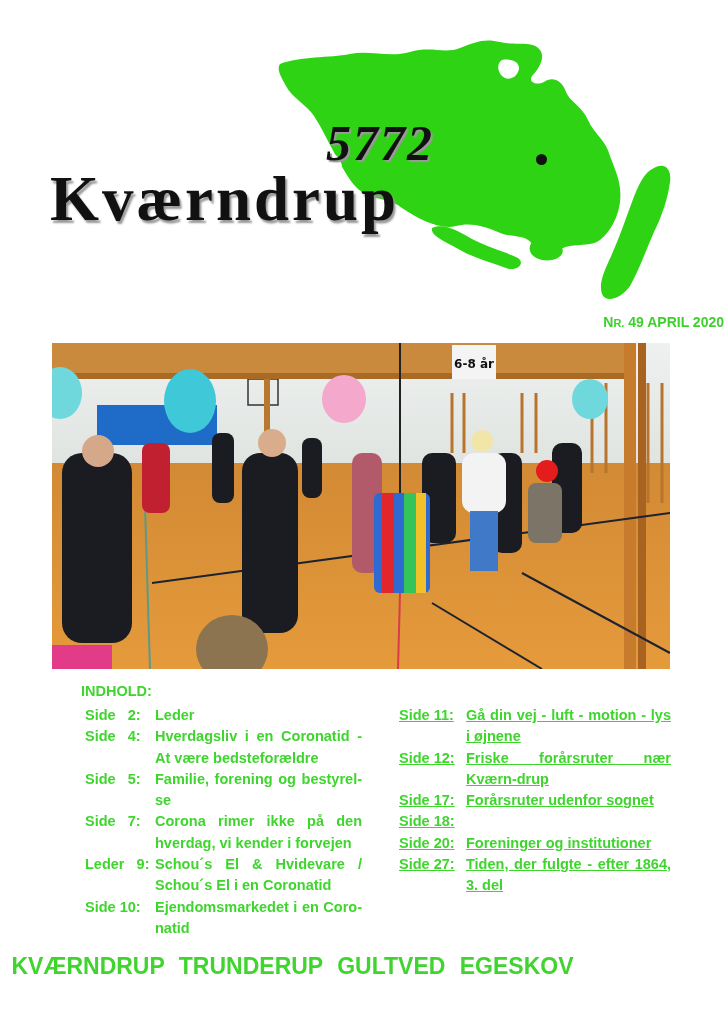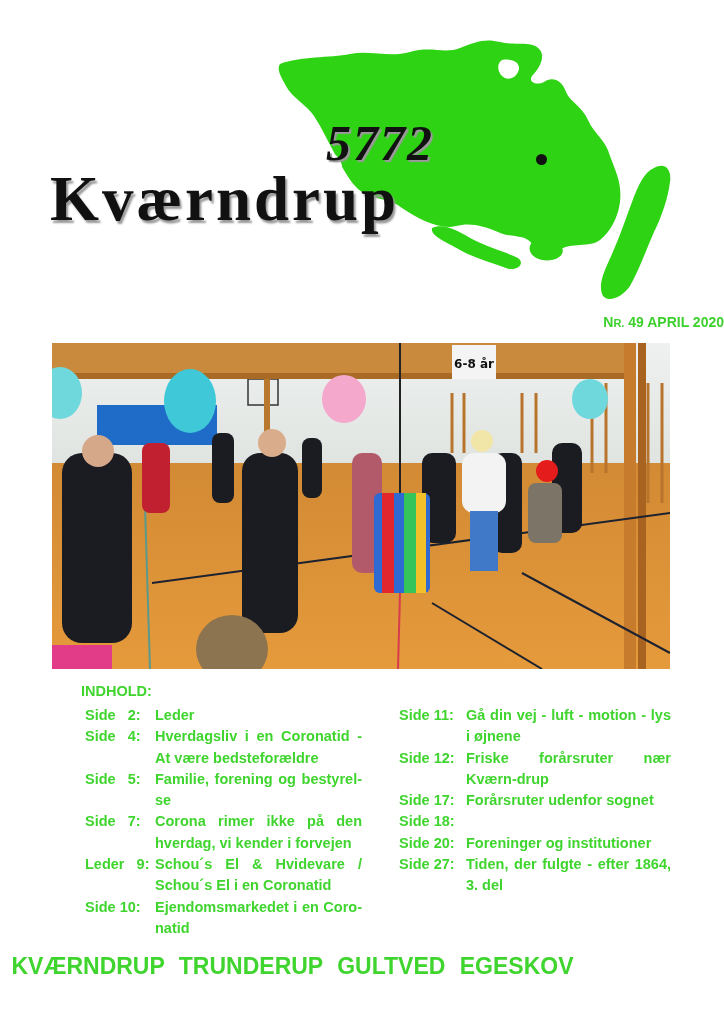--- a/index.html
+++ b/index.html
@@ -40,21 +40,21 @@
       position: absolute; left: 52px; top: 343px; width: 618px; height: 326px;
       overflow: hidden; background: #f0abfc;
     }
     .photo svg { display: block; }
 
     
     .toc { position: absolute; color: #3fd52e; font-weight: bold; font-size: 14.5px; }
     .toc-heading { position: absolute; left: 57px; top: 683px; color: #3fd52e; font-weight: bold; font-size: 14.5px; margin-left: 24px; }
     .col { position: absolute; width: 305px; }
     .col.left { left: 57px; top: 705px; }
-    .col.right { left: 371px; top: 705px; width: 300px; }
+    .col.right { left: 371px; top: 705px; width: 300px; text-decoration: underline; }
     .entry { display: flex; line-height: 21.3px; margin-left: 28px; }
     .entry .pg { width: 70px; flex: 0 0 70px; white-space: pre; }
     .col.right .entry .pg { width: 67px; flex: 0 0 67px; }
     .entry .title { flex: 1; text-align: justify; }
     .footer {
       position: absolute; left: 0; width: 585px; top: 953px; text-align: center;
       color: #3fd52e; font-weight: bold; font-size: 23px; word-spacing: 8px;
     }
   </style>
 </head>

